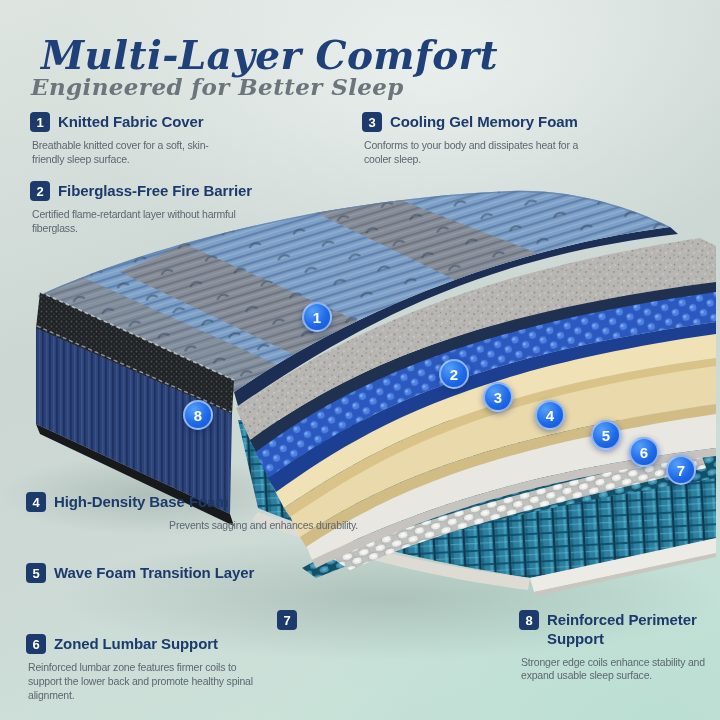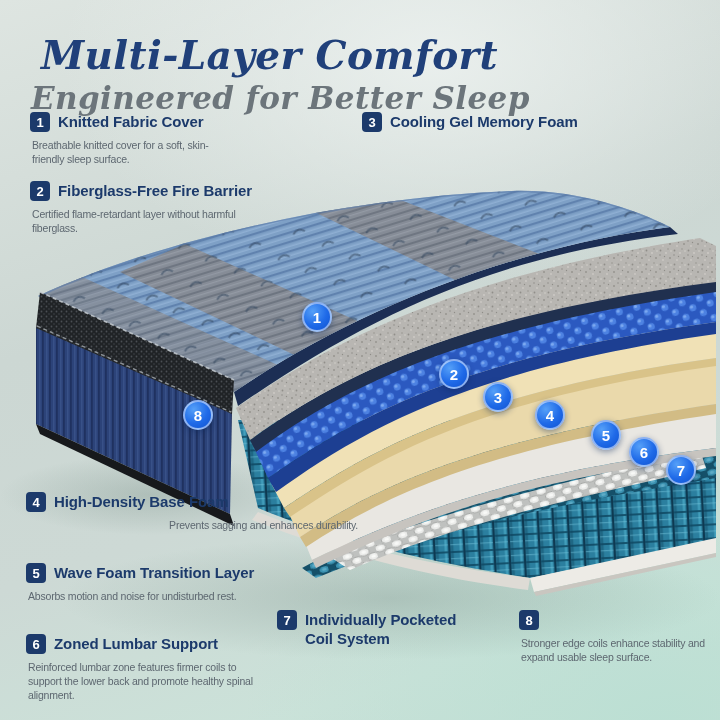--- a/index.html
+++ b/index.html
@@ -16,21 +16,21 @@
 
   
   .title{
     position:absolute;left:41px;top:6px;
     font-family:"DejaVu Serif",serif;font-style:italic;font-weight:bold;
     font-size:39px;color:#20407a;letter-spacing:.4px;white-space:nowrap;
   }
   .subtitle{
     position:absolute;left:31px;top:54px;
     font-family:"DejaVu Serif",serif;font-style:italic;
-    font-size:31px;color:#6c757b;letter-spacing:.4px;white-space:nowrap;
+    font-size:23px;color:#6c757b;letter-spacing:.4px;white-space:nowrap;
   }
 
   
   .feature{position:absolute;}
   .ft-head{display:flex;align-items:flex-start;gap:8px;}
   .ft-num{
     flex:0 0 auto;width:20px;height:20px;border-radius:4px;margin-top:0px;
     background:#1c3a6b;color:#fff;font-weight:bold;font-size:13px;
     display:flex;align-items:center;justify-content:center;
   }
@@ -220,56 +220,56 @@
       <span class="ft-title">Fiberglass-Free Fire Barrier</span>
     </div>
     <p class="ft-desc" style="width:216px;">Certified flame-retardant layer without harmful fiberglass.</p>
   </article>
 
   <article class="feature nowrap" style="left:362px;top:112px;width:320px;">
     <div class="ft-head">
       <span class="ft-num">3</span>
       <span class="ft-title">Cooling Gel Memory Foam</span>
     </div>
+    <p class="ft-desc" style="width:228px;">Conforms to your body and dissipates heat for a cooler sleep.</p>
   </article>
 
   <article class="feature nowrap" style="left:26px;top:492px;width:340px;">
     <div class="ft-head">
       <span class="ft-num">4</span>
       <span class="ft-title">High-Density Base Foam</span>
     </div>
     <p class="ft-desc" style="width:330px;text-align:right;">Prevents sagging and enhances durability.</p>
   </article>
 
   <article class="feature nowrap" style="left:26px;top:563px;width:340px;">
     <div class="ft-head">
       <span class="ft-num">5</span>
       <span class="ft-title">Wave Foam Transition Layer</span>
     </div>
-    <p class="ft-desc" style="width:330px;">Absorbs motion and noise for undisturbed rest.</p>
   </article>
 
   <article class="feature nowrap" style="left:26px;top:634px;width:260px;">
     <div class="ft-head">
       <span class="ft-num">6</span>
       <span class="ft-title">Zoned Lumbar Support</span>
     </div>
     <p class="ft-desc" style="width:242px;">Reinforced lumbar zone features firmer coils to support the lower back and promote healthy spinal alignment.</p>
   </article>
 
   <article class="feature" style="left:277px;top:610px;width:238px;">
     <div class="ft-head">
       <span class="ft-num">7</span>
-      <span class="ft-title" style="width:172px;">Individually Pocketed Coil System</span>
     </div>
   </article>
 
   <article class="feature" style="left:519px;top:610px;width:198px;">
     <div class="ft-head">
       <span class="ft-num">8</span>
+      <span class="ft-title" style="width:168px;">Reinforced Perimeter Support</span>
     </div>
     <p class="ft-desc" style="width:196px;">Stronger edge coils enhance stability and expand usable sleep surface.</p>
   </article>
 
   <div id="markers">
       <div class="marker" style="left: 317px; top: 317px;">1</div>
       <div class="marker" style="left: 454px; top: 374px;">2</div>
       <div class="marker" style="left: 498px; top: 397px;">3</div>
       <div class="marker" style="left: 550px; top: 415px;">4</div>
       <div class="marker" style="left: 606px; top: 435px;">5</div>

